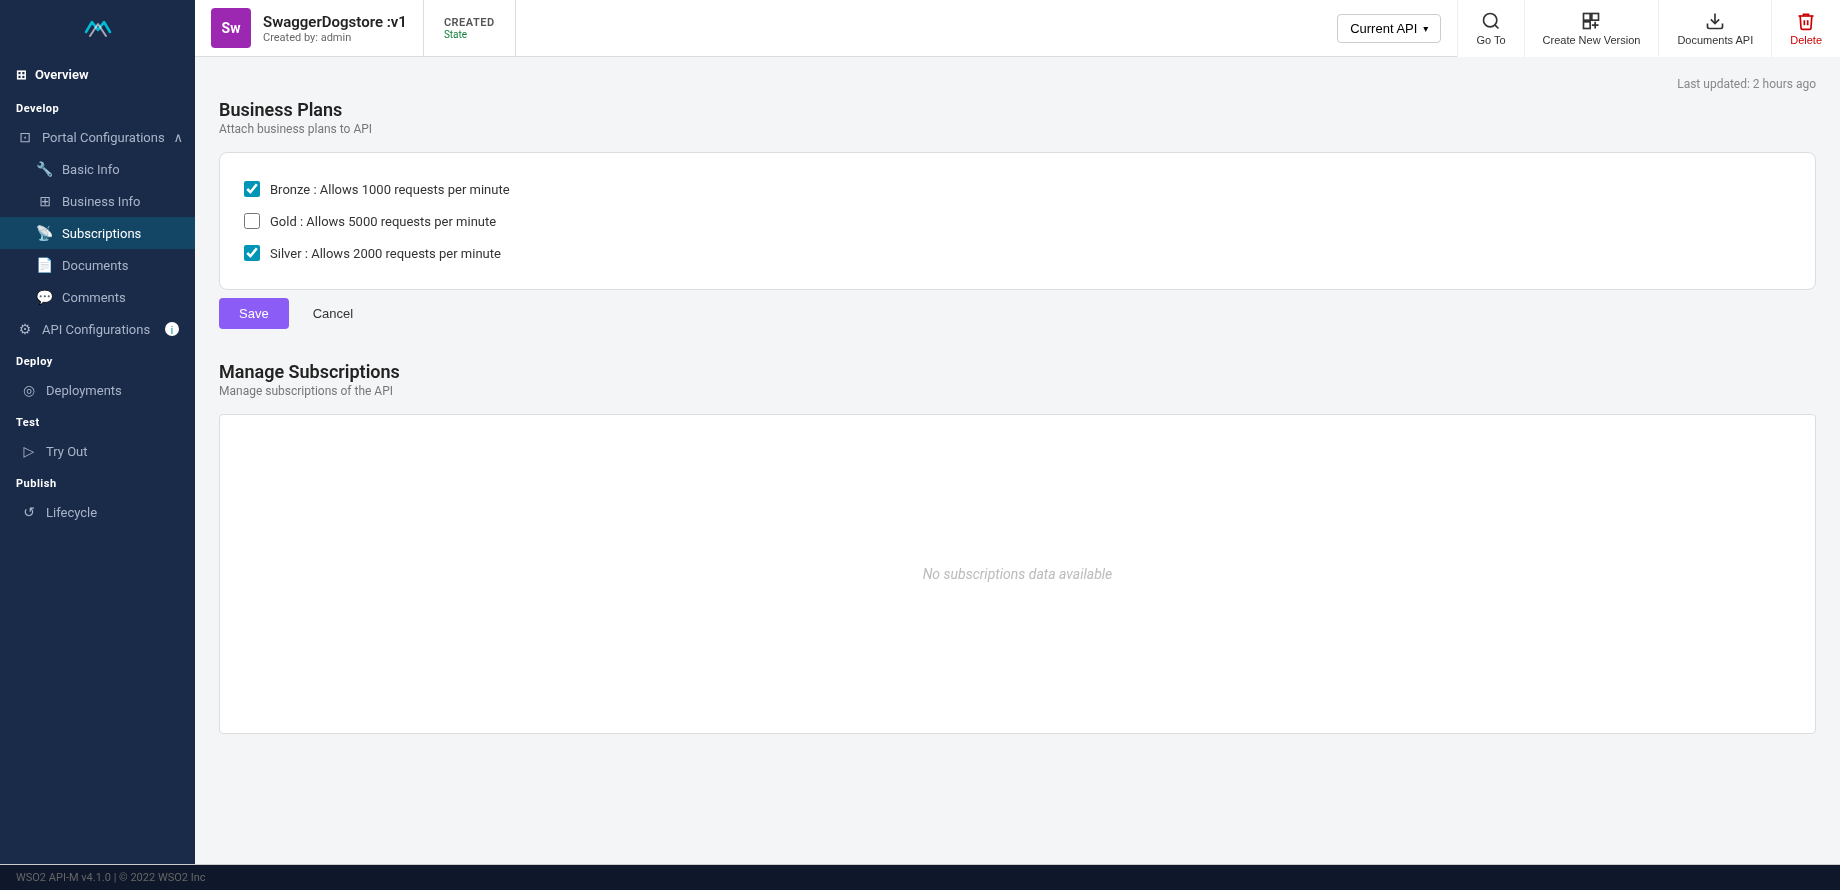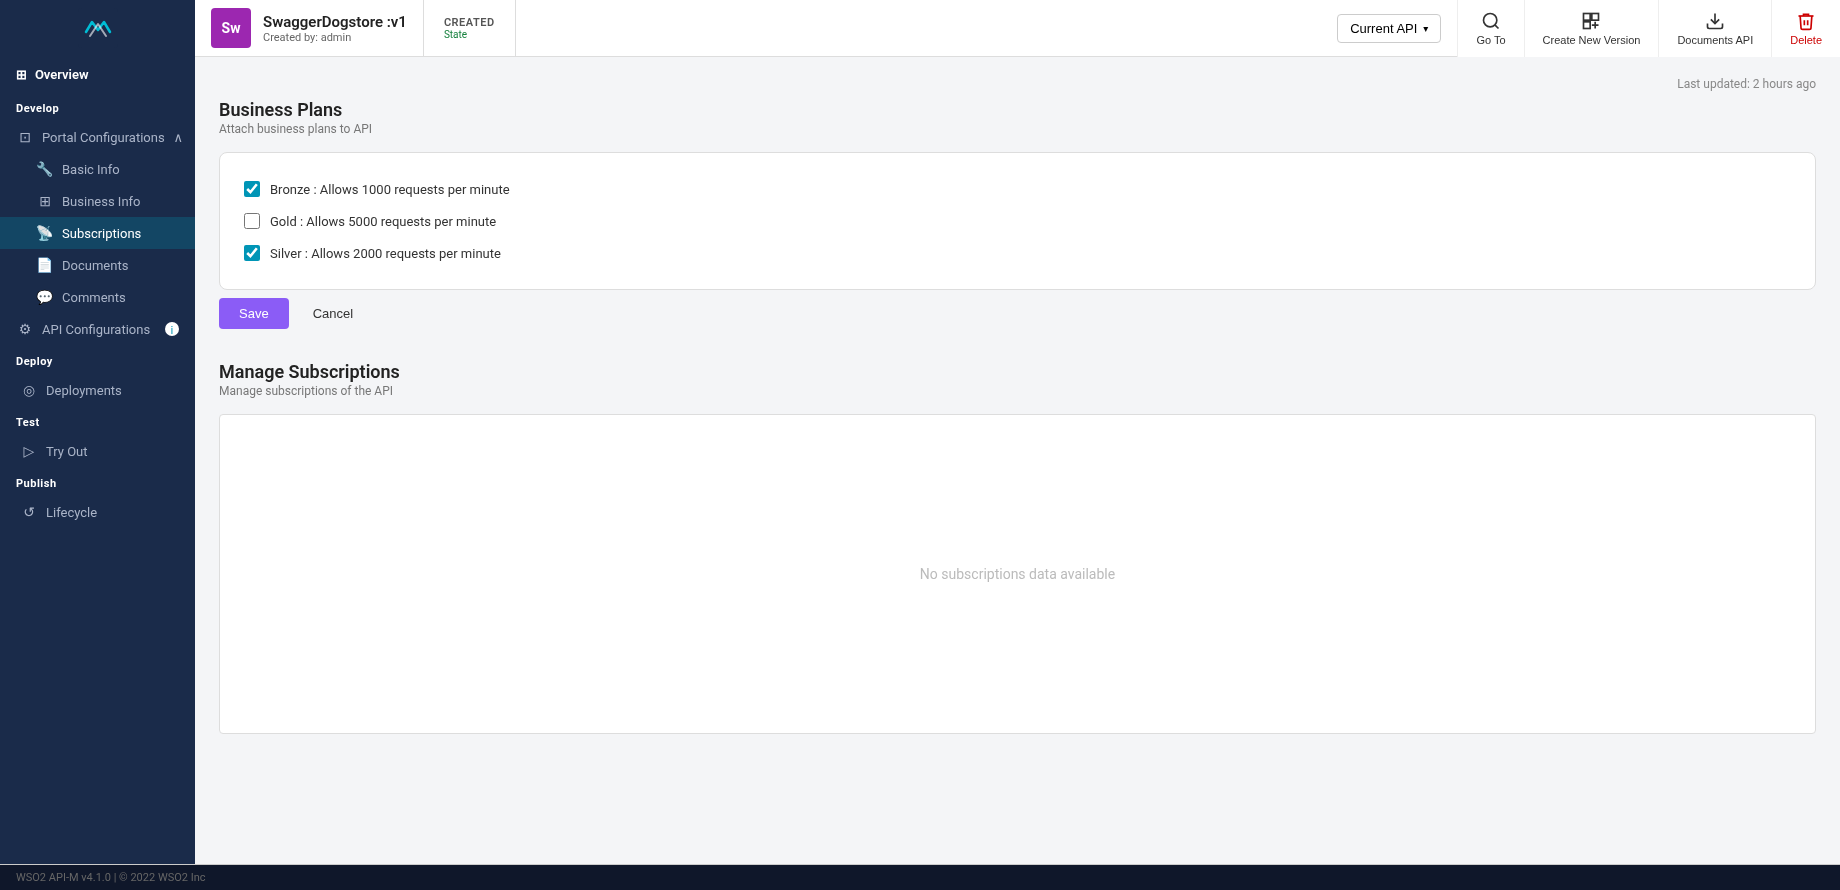--- a/index.html
+++ b/index.html
@@ -251,20 +251,21 @@
     .subscriptions-empty {
       background: #fff;
       border: 1px solid #ddd;
       border-radius: 4px;
       min-height: 320px;
       display: flex;
       align-items: center;
       justify-content: center;
       color: #bbb;
       font-size: 14px;
+      font-style: italic;
     }
 
     
     .footer {
       background: #0f172a;
       padding: 6px 16px;
       font-size: 11px;
       color: #666;
       border-top: 1px solid #ccc;
       flex-shrink: 0;

